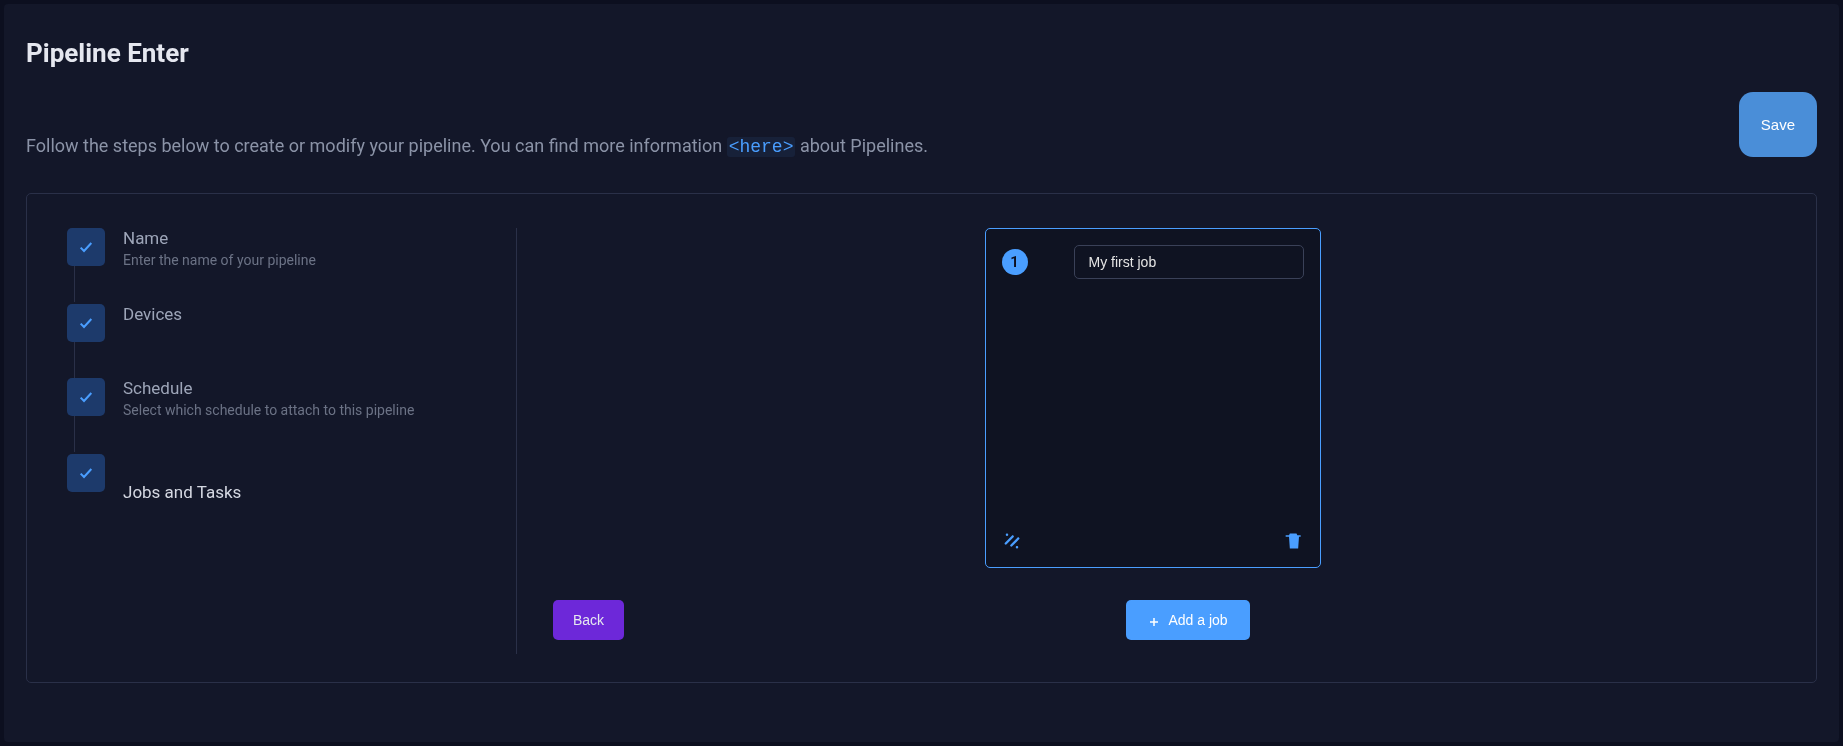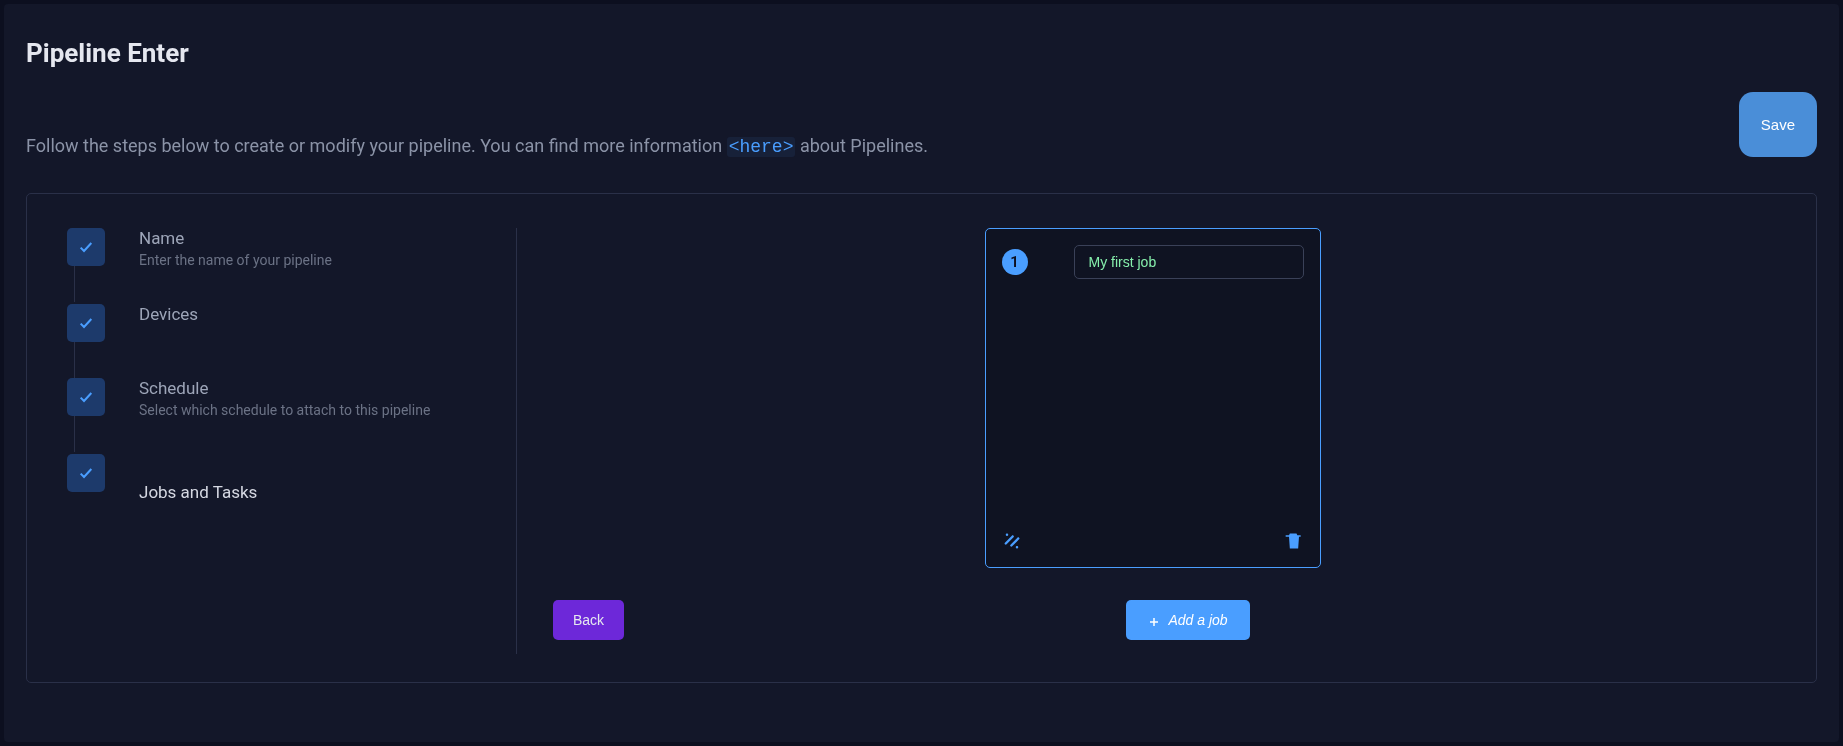--- a/index.html
+++ b/index.html
@@ -63,21 +63,21 @@
     display: flex;
     min-height: 490px;
   }
   .steps-column {
     width: 462px;
     border-right: 1px solid #2a3048;
     padding-right: 20px;
   }
   .step {
     display: flex;
-    gap: 34px;
+    gap: 18px;
     margin-bottom: 36px;
     position: relative;
     padding-left: 12px;
   }
   .step-check {
     width: 38px;
     height: 38px;
     background: #1d3a6b;
     border-radius: 5px;
     display: flex;
@@ -153,21 +153,21 @@
     font-size: 15px;
     font-weight: 600;
   }
   .job-name-input {
     flex: 1;
     max-width: 236px;
     background: transparent;
     border: 1px solid #3a4158;
     border-radius: 5px;
     padding: 8px 14px;
-    color: #86efac;
+    color: #e5e5e5;
     font-size: 14px;
     outline: none;
   }
   .job-card-footer {
     display: flex;
     justify-content: space-between;
     align-items: center;
   }
   .icon-btn {
     cursor: pointer;
@@ -207,21 +207,20 @@
     background: #4a9eff;
     color: #fff;
     border: none;
     padding: 12px 22px;
     border-radius: 5px;
     font-size: 14px;
     cursor: pointer;
     display: flex;
     align-items: flex-end;
     gap: 8px;
-    font-style: italic;
   }
   .add-job-button svg {
     width: 12px;
     height: 12px;
     stroke: #fff;
     stroke-width: 3;
   }
 </style>
 </head>
 <body>

